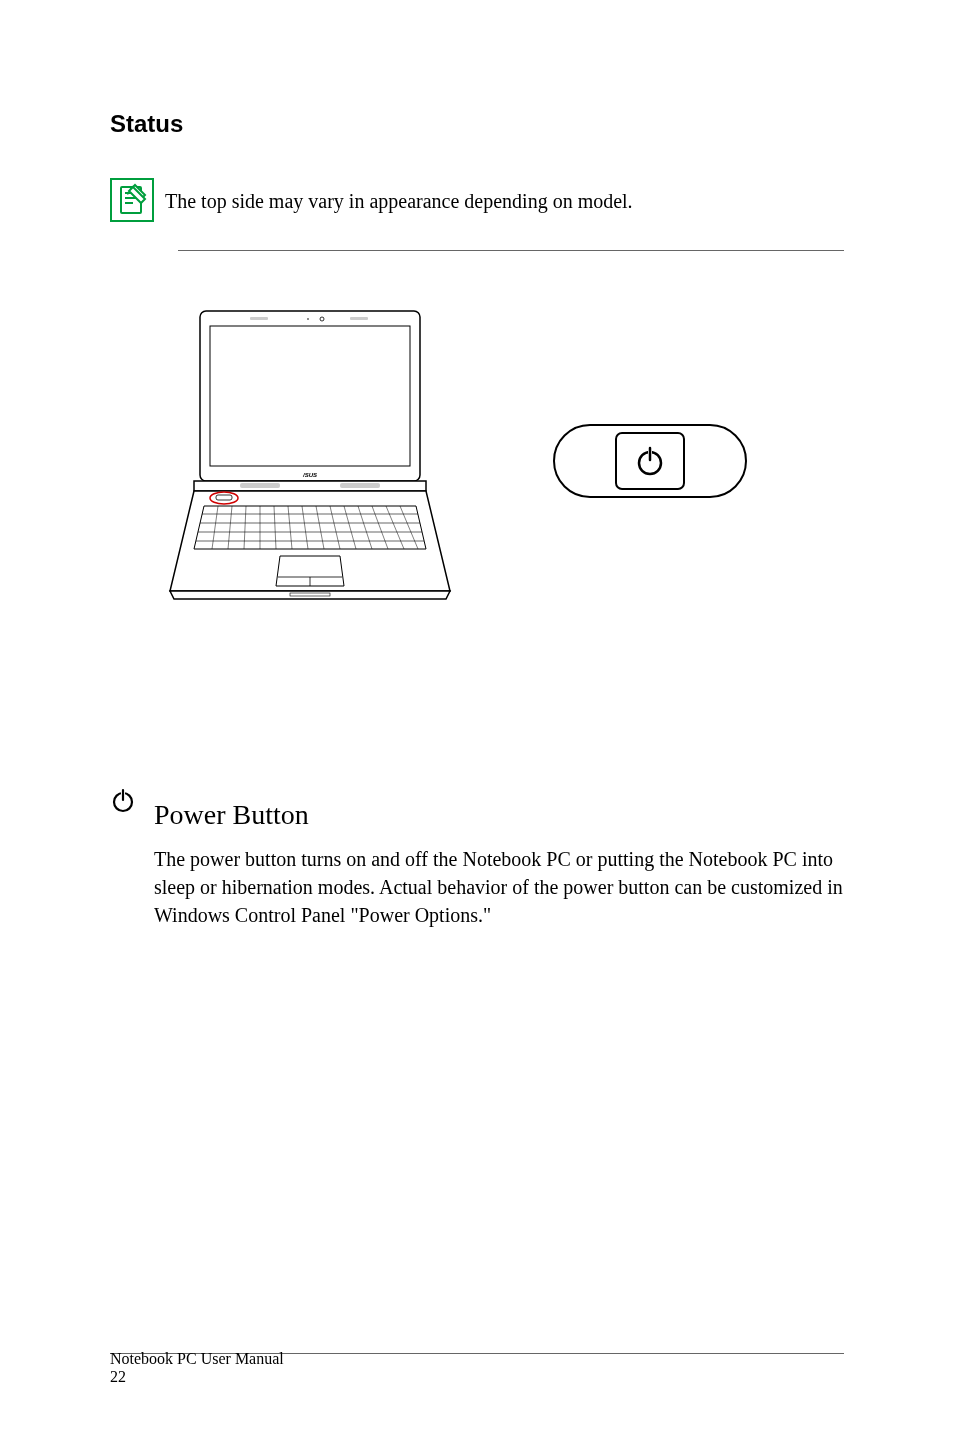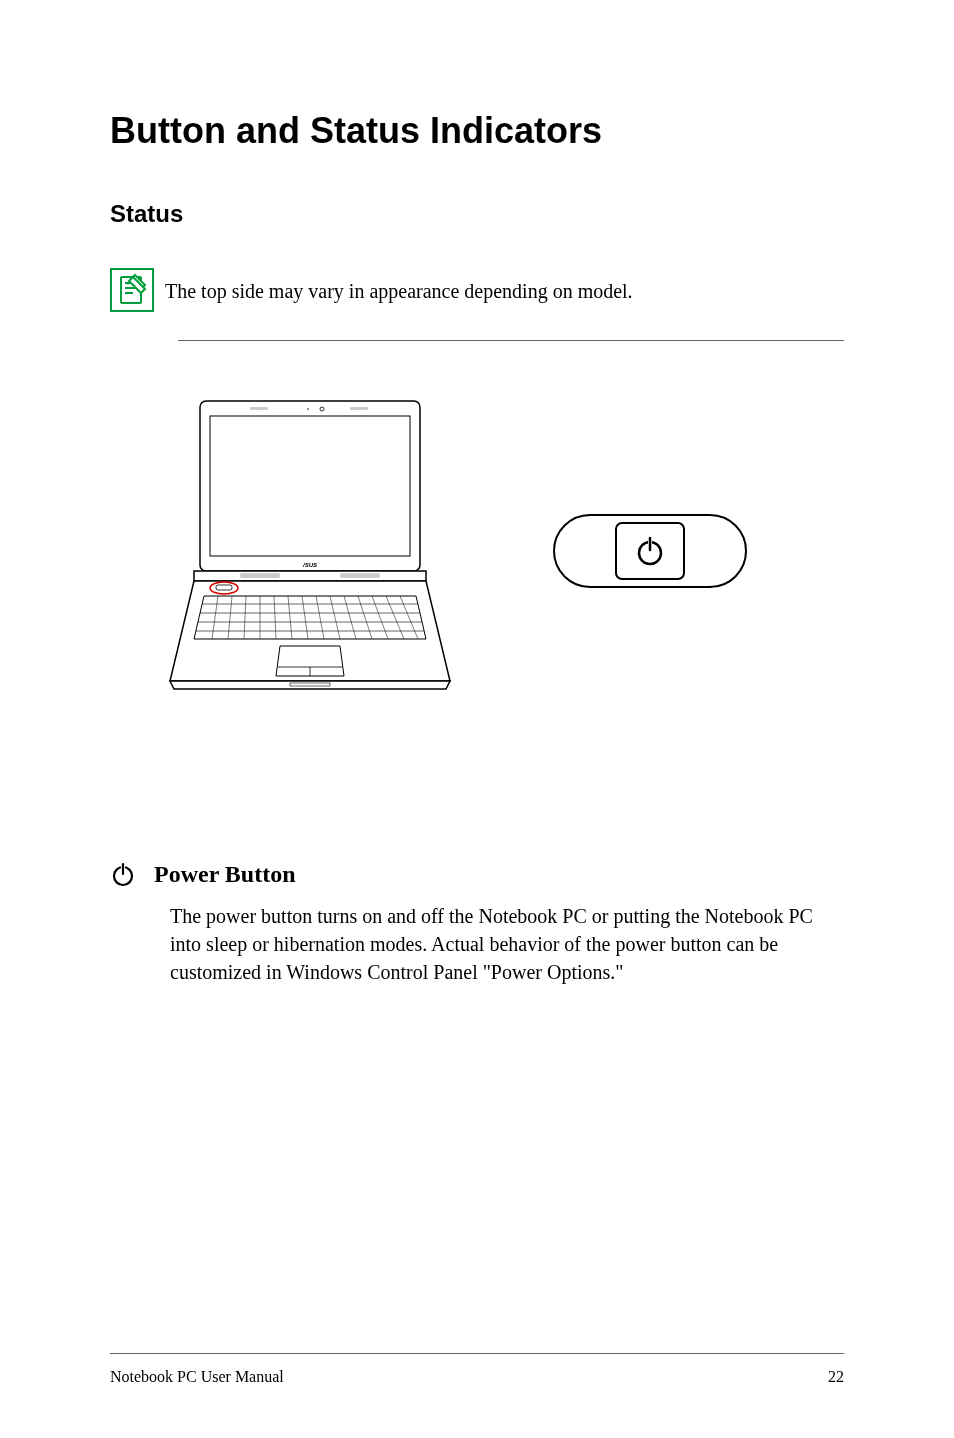--- a/index.html
+++ b/index.html
@@ -73,52 +73,53 @@
       width: 200px;
       height: 80px;
     }
     .subsection-row {
       display: flex;
       align-items: center;
       gap: 18px;
       margin-bottom: 14px;
     }
     .subsection-title {
-      font-size: 24px;
-      font-weight: bold;
+      font-size: 28px;
+      font-weight: normal;
+      margin-top: 28px;
     }
     .body-paragraph {
       font-size: 20px;
       line-height: 1.4;
-      margin-left: 60px;
+      margin-left: 44px;
     }
     .footer-line {
       position: absolute;
       bottom: 84px;
       left: 110px;
       right: 110px;
       border: none;
       border-top: 1px solid #666666;
     }
     .footer-row {
       position: absolute;
       bottom: 52px;
       left: 110px;
       right: 110px;
       display: flex;
       justify-content: space-between;
       font-size: 16px;
+      flex-direction: column;
     }
   </style>
 </head>
 <body>
 
 <div class="page-container">
 
-  <h1 class="main-title">Button and Status Indicators</h1>
 
   <h2 class="section-heading">Status</h2>
 
   <div class="note-row">
     <div class="note-icon-box">
       <svg width="34" height="34" viewBox="0 0 34 34">
         <g stroke="#009e3d" stroke-width="2" fill="none">
           <rect x="6" y="4" width="20" height="26" rx="1"></rect>
           <line x1="10" y1="10" x2="22" y2="10"></line>
           <line x1="10" y1="15" x2="22" y2="15"></line>

